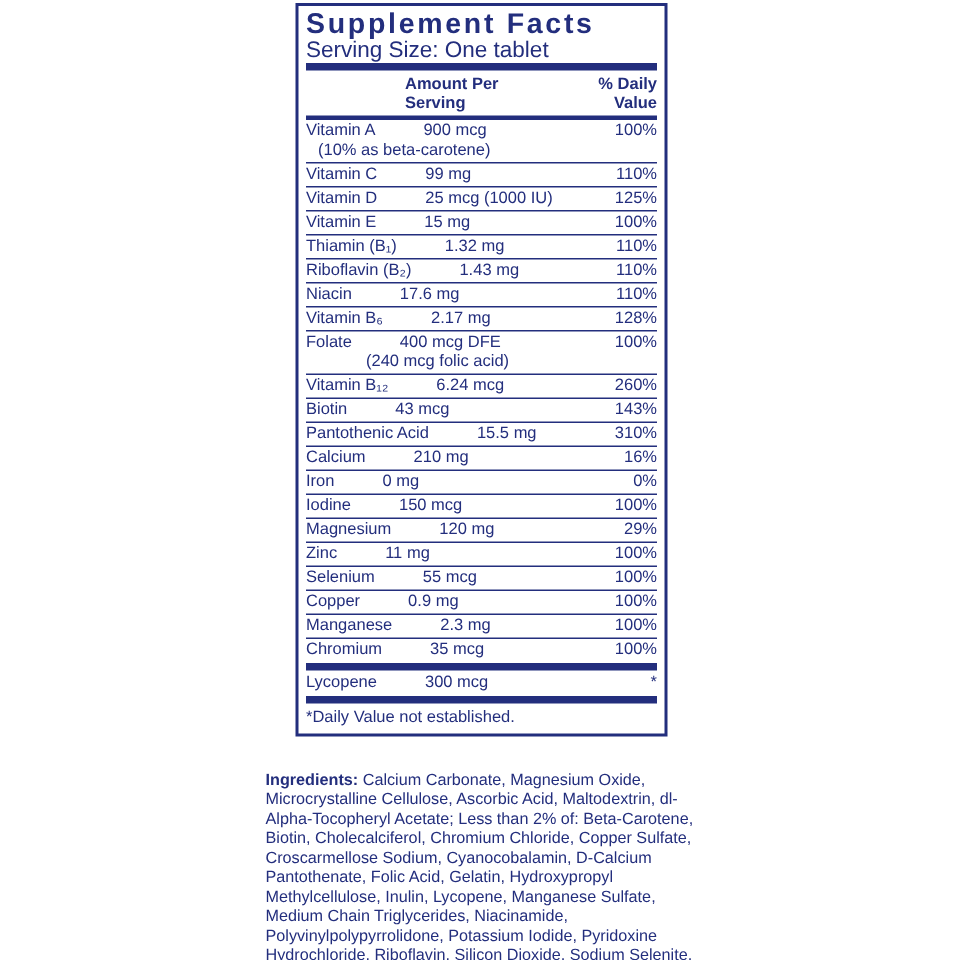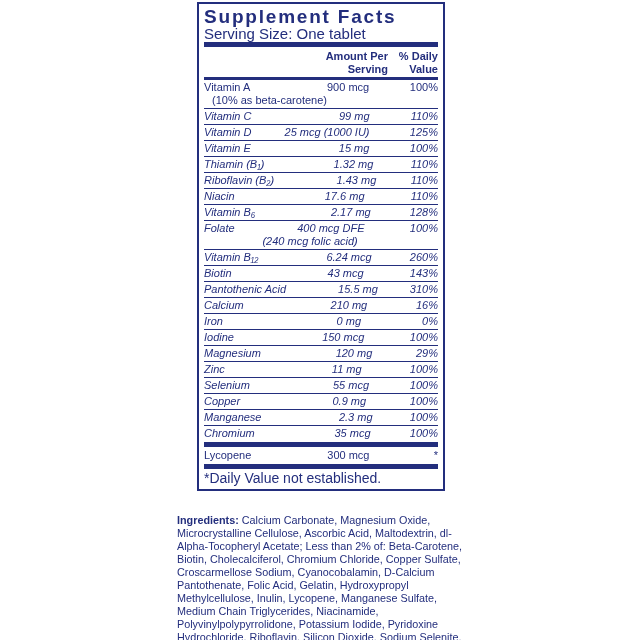--- a/index.html
+++ b/index.html
@@ -28,30 +28,30 @@
   .serving{ font-size:15px; line-height:13px; margin:0 0 2px; }
   .bar{ height:5px; background:var(--navy); margin:1px 0; }
   .rule{ height:3px; background:var(--navy); }
 
   .colhead{
     display:flex; align-items:flex-end;
     font-weight:bold; font-size:11px; line-height:13px;
     padding:2px 0 1px;
   }
   .colhead .sp{ flex:1; }
-  .amount-col{ width:118px; text-align:right; }
+  .amount-col{ width:118px; }
   .dv-col{ width:50px; text-align:right; }
 
   .nrow{ padding:1px 0; }
-  .rows-host .nrow + .nrow{ border-top:1px solid var(--navy);font-style:italic; }
+  .rows-host .nrow + .nrow{ border-top:1px solid var(--navy); }
   .rline{ display:flex; font-size:11px; line-height:13px;gap:32px; }
   .nm{ flex:1; text-align:left; white-space:nowrap; }
   .note{ padding-left:8px; }
 
-  .footnote{ font-size:14px; line-height:13px; padding:2px 0 2px; }
+  .footnote{ font-size:11px; line-height:13px; padding:2px 0 2px; }
 
   
   .ingredients{
     position:absolute; left:177px; top:503px; width:292px;
     font-size:10.8px; line-height:13px; text-align:left;
   }
   .ing-label{ font-weight:bold; margin-right:3px; }
 </style>
 </head>
 <body>

